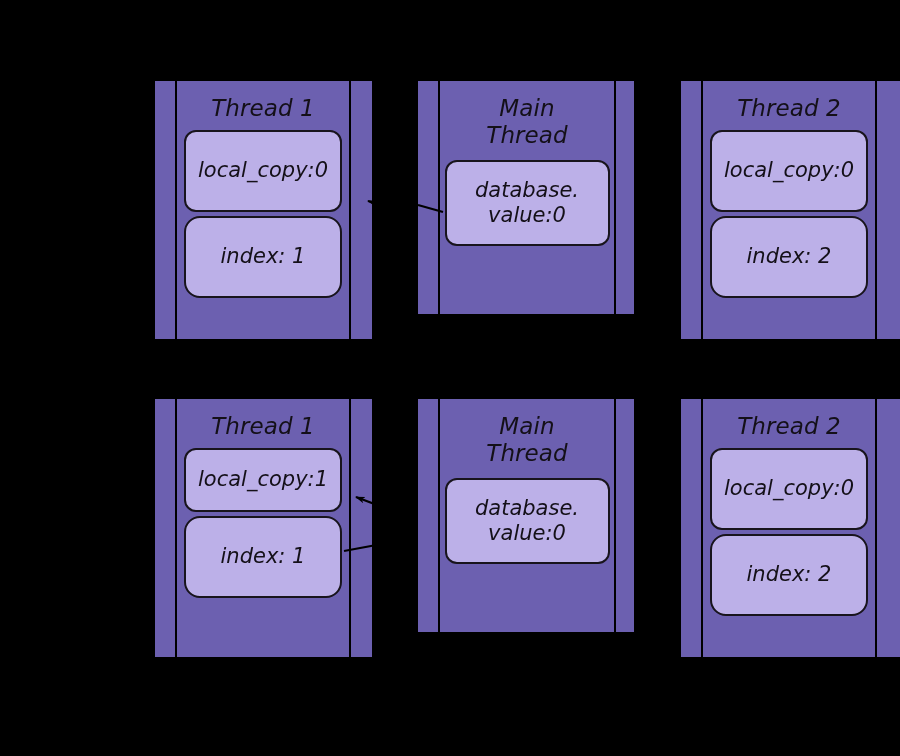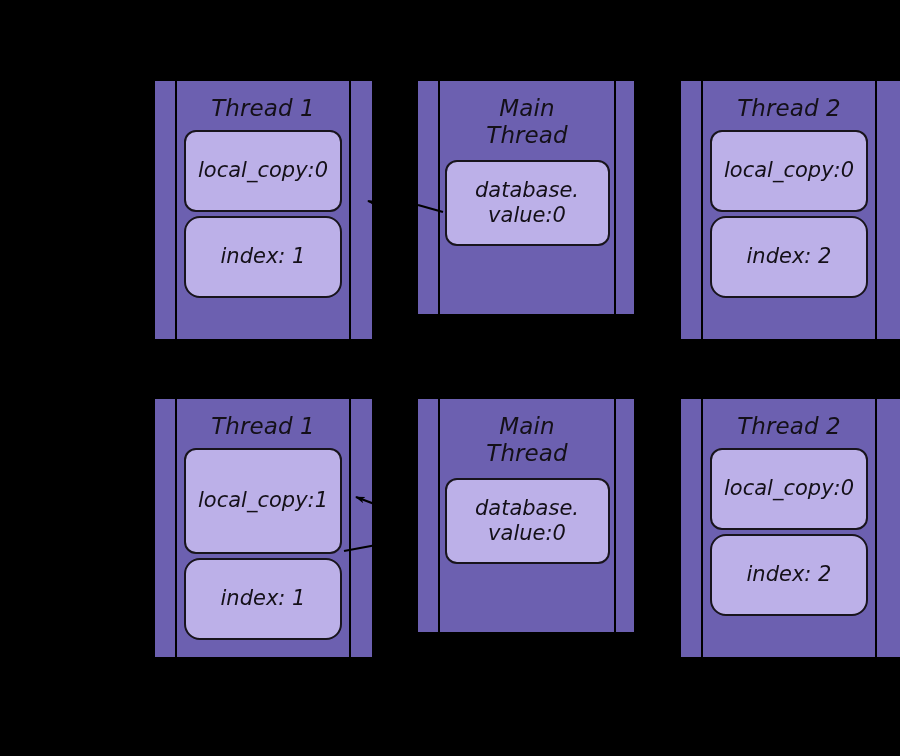--- a/index.html
+++ b/index.html
@@ -105,21 +105,21 @@
     <div class="panel-inner" style="left:20px; top:-2px; width:176px; height:262px;">
       <div class="panel-title">Thread 2</div>
       <div class="slot" style="width:158px; height:82px;">local_copy:0</div>
       <div class="slot" style="width:158px; height:82px;">index: 2</div>
     </div>
   </div>
 
   <div class="panel" style="left:153px; top:397px; width:221px; height:262px;">
     <div class="panel-inner" style="left:20px; top:-2px; width:176px; height:262px;">
       <div class="panel-title">Thread 1</div>
-      <div class="slot" style="width:158px; height:106px;">local_copy:1</div>
+      <div class="slot" style="width:158px; height:64px;">local_copy:1</div>
       <div class="slot" style="width:158px; height:82px;">index: 1</div>
     </div>
   </div>
 
   <div class="panel" style="left:416px; top:397px; width:220px; height:237px;">
     <div class="panel-inner" style="left:20px; top:-2px; width:178px; height:237px;">
       <div class="panel-title">Main
 Thread</div>
       <div class="slot" style="width:165px; height:86px; margin-top:4px;">database.
 value:0</div>

